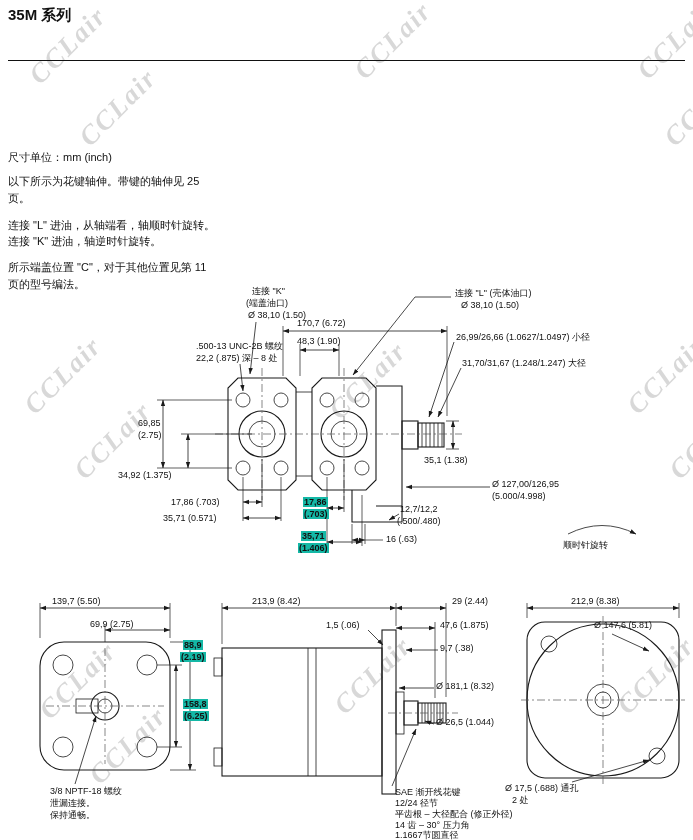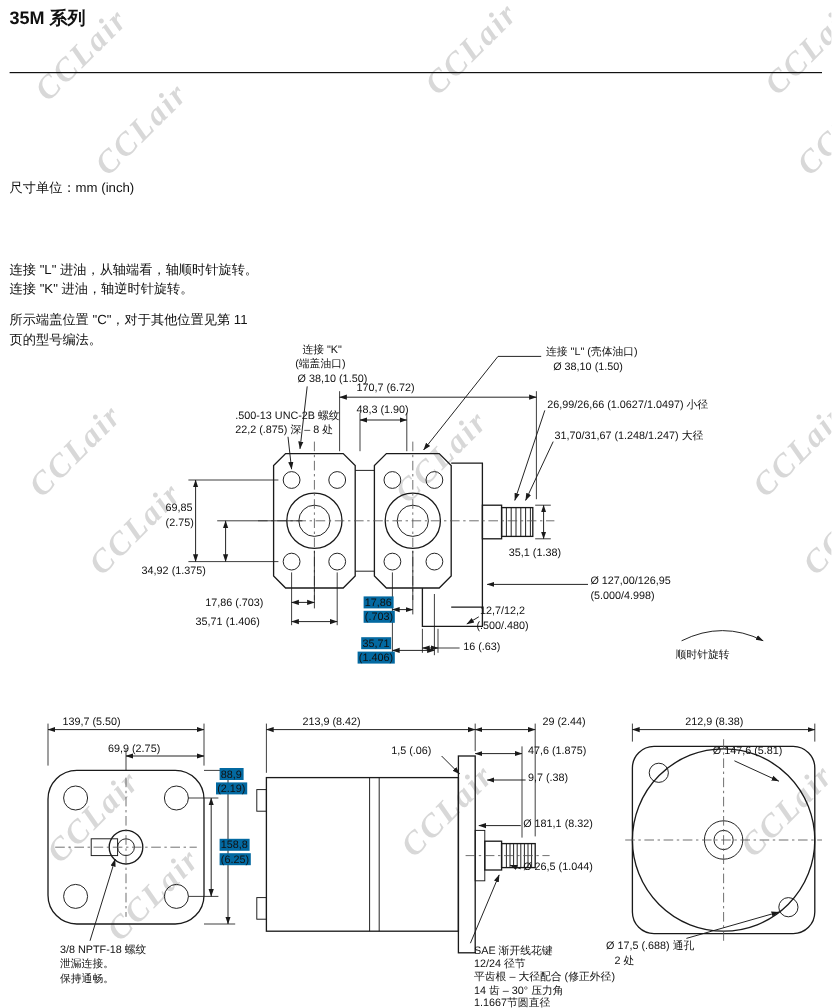--- a/index.html
+++ b/index.html
@@ -5,21 +5,21 @@
   html,body{margin:0;padding:0;background:#fff;}
   .page{position:relative;width:693px;height:840px;background:#fff;overflow:hidden;
         font-family:"Liberation Sans","DejaVu Sans",sans-serif;color:#111;}
   .wm{position:absolute;transform:rotate(-45deg);transform-origin:center;
       font-family:"Liberation Serif","DejaVu Serif",serif;font-style:italic;font-weight:700;
       font-size:27px;letter-spacing:2px;color:#b9b9b9;opacity:.55;pointer-events:none;}
   .title{position:absolute;left:8px;top:6px;font-size:15px;font-weight:700;text-align:center;}
   .rule{position:absolute;left:8px;top:60px;width:677px;border-top:1.5px solid #111;height:0;}
   .note{position:absolute;font-size:11px;line-height:1.5;margin-top:43px;}
   .lbl{position:absolute;font-size:9px;line-height:1.15;white-space:nowrap;}
-  .bg{background:#0369a1;padding:0 1px;}
+  .bg{background:#14b8a6;padding:0 1px;font-weight:bold;}
   svg.linework{position:absolute;left:0;top:0;}
   .outline{fill:none;stroke:#1a1a1a;stroke-width:1.1;}
   .thin{fill:none;stroke:#1a1a1a;stroke-width:.8;}
   .cl{fill:none;stroke:#555;stroke-width:.7;stroke-dasharray:8 3 2 3;}
   .ext{stroke:#1a1a1a;stroke-width:.7;fill:none;}
   .dim{stroke:#1a1a1a;stroke-width:.8;fill:none;marker-start:url(#arr);marker-end:url(#arr);}
   .ldr{stroke:#1a1a1a;stroke-width:.8;fill:none;marker-end:url(#arr);}
 </style>
 </head>
 <body>
@@ -38,20 +38,21 @@
   <span class="wm" style="left:660px;top:425px">CCLair</span>
   <span class="wm" style="left:30px;top:665px">CCLair</span>
   <span class="wm" style="left:325px;top:660px">CCLair</span>
   <span class="wm" style="left:608px;top:660px">CCLair</span>
   <span class="wm" style="left:80px;top:730px">CCLair</span>
 
   <div class="title">35M 系列</div>
   <div class="rule"></div>
 
   <div class="note" style="left:8px;top:106px;width:300px">尺寸单位：mm (inch)</div>
+  <div class="note" style="left:8px;top:130px;width:205px">以下所示为花键轴伸。带键的轴伸见 25 页。</div>
   <div class="note" style="left:8px;top:174px;width:300px">连接 "L" 进油，从轴端看，轴顺时针旋转。</div>
   <div class="note" style="left:8px;top:190px;width:300px">连接 "K" 进油，轴逆时针旋转。</div>
   <div class="note" style="left:8px;top:216px;width:210px">所示端盖位置 "C"，对于其他位置见第 11 页的型号编法。</div>
 
   <svg class="linework" width="693" height="840" viewBox="0 0 693 840">
     <defs>
       <marker id="arr" viewBox="0 0 10 10" refX="9.5" refY="5" markerWidth="8" markerHeight="8" orient="auto-start-reverse">
         <path d="M0,1.6 L10,5 L0,8.4 Z" fill="#1a1a1a"></path>
       </marker>
     </defs>
@@ -179,21 +180,21 @@
   <div class="lbl" style="left:461px;top:300px">Ø 38,10 (1.50)</div>
   <div class="lbl" style="left:456px;top:332px">26,99/26,66 (1.0627/1.0497) 小径</div>
   <div class="lbl" style="left:462px;top:358px">31,70/31,67 (1.248/1.247) 大径</div>
   <div class="lbl" style="left:196px;top:341px">.500-13 UNC-2B 螺纹</div>
   <div class="lbl" style="left:196px;top:353px">22,2 (.875) 深 – 8 处</div>
   <div class="lbl" style="left:138px;top:418px">69,85</div>
   <div class="lbl" style="left:138px;top:430px">(2.75)</div>
   <div class="lbl" style="left:118px;top:470px">34,92 (1.375)</div>
   <div class="lbl" style="left:424px;top:455px">35,1 (1.38)</div>
   <div class="lbl" style="left:171px;top:497px">17,86 (.703)</div>
-  <div class="lbl" style="left:163px;top:513px">35,71 (1.406)</div>
+  <div class="lbl" style="left:163px;top:513px">35,71 (0.571)</div>
   <div class="lbl bg" style="left:303px;top:497px">17,86</div>
   <div class="lbl bg" style="left:303px;top:509px">(.703)</div>
   <div class="lbl" style="left:400px;top:504px">12,7/12,2</div>
   <div class="lbl" style="left:397px;top:516px">(.500/.480)</div>
   <div class="lbl bg" style="left:301px;top:531px">35,71</div>
   <div class="lbl bg" style="left:298px;top:543px">(1.406)</div>
   <div class="lbl" style="left:386px;top:534px">16 (.63)</div>
   <div class="lbl" style="left:492px;top:479px">Ø 127,00/126,95</div>
   <div class="lbl" style="left:492px;top:491px">(5.000/4.998)</div>
 

